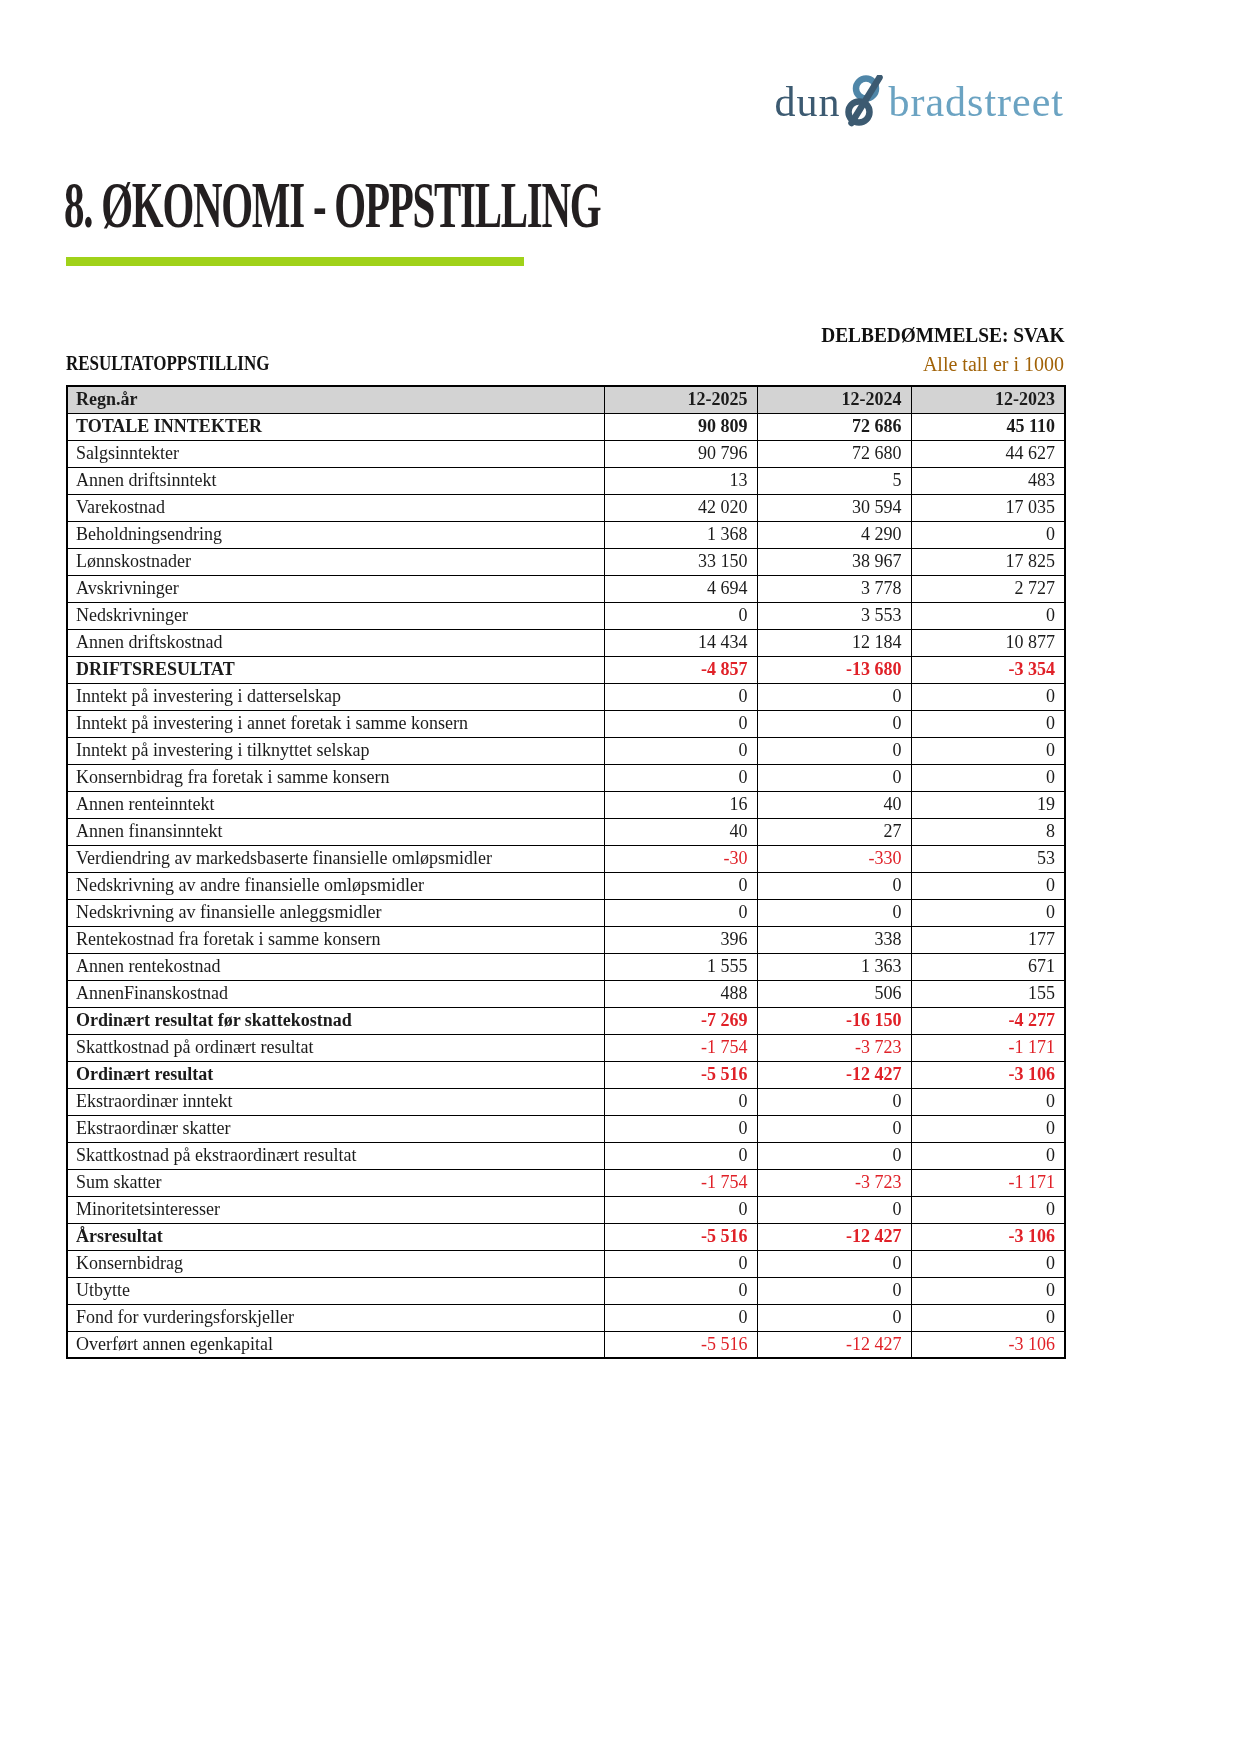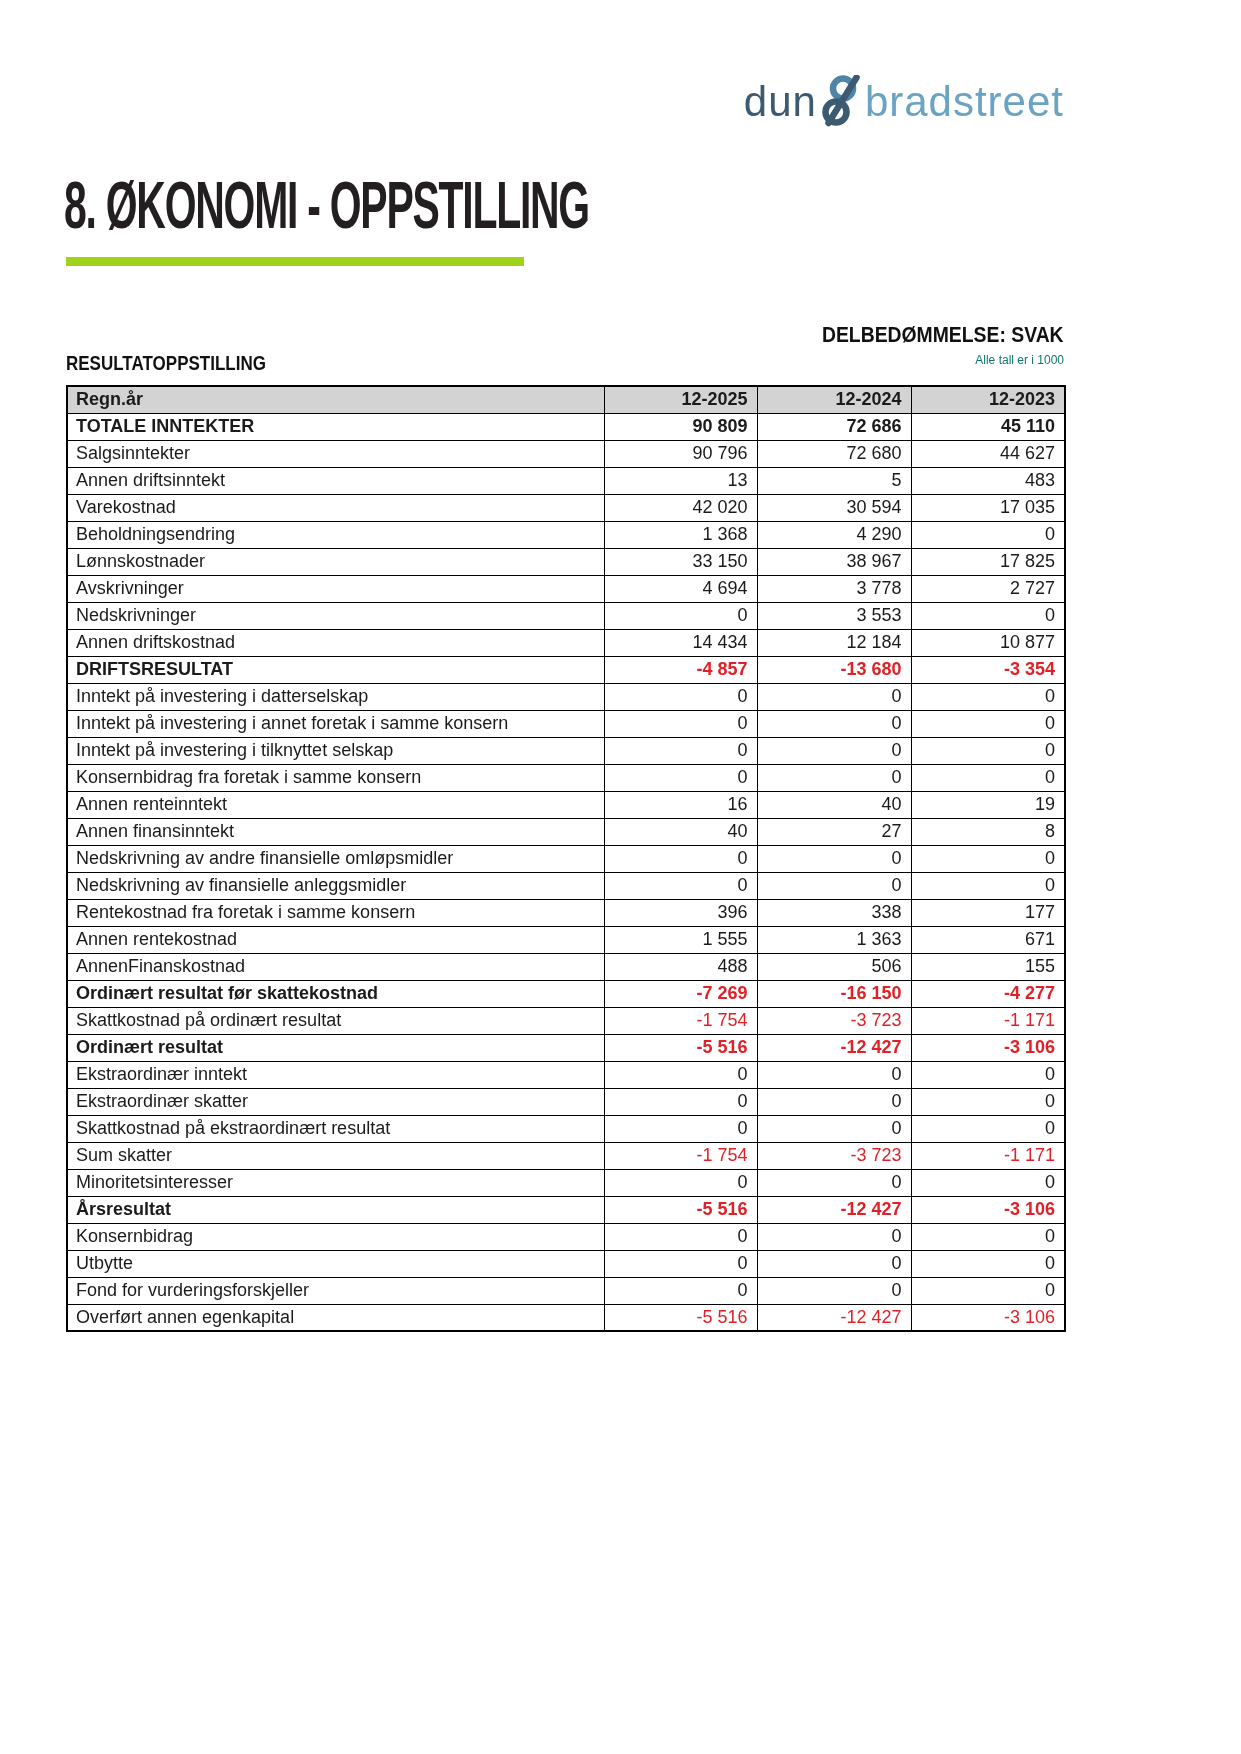--- a/index.html
+++ b/index.html
@@ -2,42 +2,42 @@
 <html lang="no" style="--green: #a0d219; --red: #e02128; --hdr-gray: #d3d3d3; --logo-dark: #3c5a71; --logo-light: #6ba3c2;"><head>
 <meta charset="utf-8">
 <style>
   :root{
     --green:#a0d219; --red:#e02128; --hdr-gray:#d3d3d3;
     --ink:#1b1b1b; --logo-dark:#3c5a71; --logo-light:#6ba3c2; --logo-amp:#4f86a8;
   }
   *{margin:0;padding:0;box-sizing:border-box;}
   html,body{background:#fff;}
   body{font-family:"Liberation Sans","DejaVu Sans",sans-serif;color:var(--ink);}
-  .page{position:relative;width:1241px;height:1644px;background:#fff;overflow:hidden;}
+  .page{position:relative;width:1241px;height:1644px;background:#fff;overflow:hidden;font-family:Liberation Serif, serif;}
 
   
   .logo{position:absolute;top:76px;right:177px;display:flex;align-items:center;height:52px;}
   .logo .w1{font-size:42px;font-weight:500;color:var(--logo-dark);letter-spacing:1px;line-height:1;}
   .logo .w2{font-size:42px;font-weight:500;color:var(--logo-light);letter-spacing:1px;line-height:1;}
   .logo .ampwrap{width:42px;height:52px;margin:0 3px;position:relative;top:-1px;}
   .amp-light{stroke:var(--logo-amp);}
   .amp-dark{stroke:var(--logo-dark);}
 
   
   .heading{position:absolute;left:64px;top:172px;font-size:66px;font-weight:900;
     letter-spacing:-2px;color:#231f20;white-space:nowrap;line-height:1;
     transform:scaleX(.62);transform-origin:left top;}
   .green-bar{position:absolute;left:66px;top:257px;width:458px;height:9px;background:var(--green);}
 
   
   .assessment{position:absolute;right:177px;top:322px;font-size:22px;font-weight:900;
     white-space:nowrap;color:#111;transform:scaleX(.88);transform-origin:right top;}
   .statement-title{position:absolute;left:66px;top:352px;font-size:20px;font-weight:900;
     white-space:nowrap;color:#111;transform:scaleX(.85);transform-origin:left top;}
-  .units-note{position:absolute;right:177px;top:353px;font-size:12px;color:#0f766e;}
+  .units-note{position:absolute;right:177px;top:353px;font-size:20px;color:#a16207;}
 
   
   table.results{position:absolute;left:66px;top:385px;width:998px;border-collapse:collapse;
     font-size:18px;table-layout:fixed;border-radius:17px;}
   table.results th,table.results td{border:1px solid #000;height:27px;padding:0 9px 0 8px;
     vertical-align:middle;overflow:hidden;white-space:nowrap;}
   table.results thead th{background:var(--hdr-gray);font-weight:700;}
   th.label,td.label{text-align:left;border-right:1px solid #000;}
   th.num,td.num{text-align:right;}
   tr.bold td{font-weight:700;}
@@ -177,20 +177,26 @@
           <td class="num">40</td>
           <td class="num">19</td>
         </tr>
         <tr>
           <td class="label">Annen finansinntekt</td>
           <td class="num">40</td>
           <td class="num">27</td>
           <td class="num">8</td>
         </tr>
         <tr>
+          <td class="label">Verdiendring av markedsbaserte finansielle omløpsmidler</td>
+          <td class="num neg">-30</td>
+          <td class="num neg">-330</td>
+          <td class="num">53</td>
+        </tr>
+        <tr>
           <td class="label">Nedskrivning av andre finansielle omløpsmidler</td>
           <td class="num">0</td>
           <td class="num">0</td>
           <td class="num">0</td>
         </tr>
         <tr>
           <td class="label">Nedskrivning av finansielle anleggsmidler</td>
           <td class="num">0</td>
           <td class="num">0</td>
           <td class="num">0</td>

